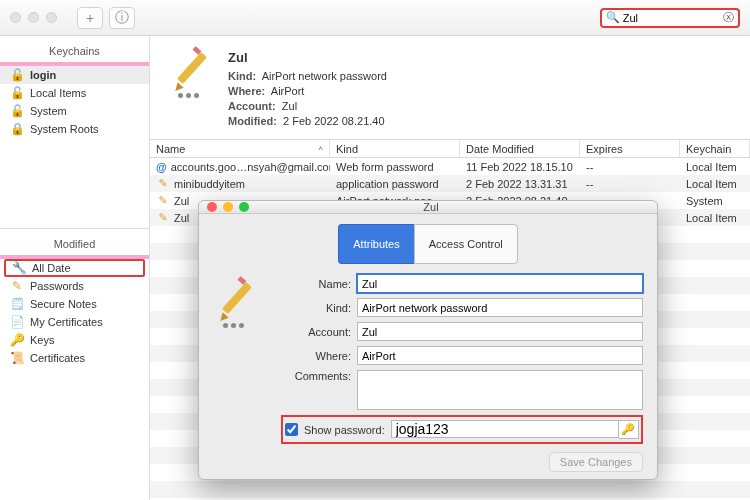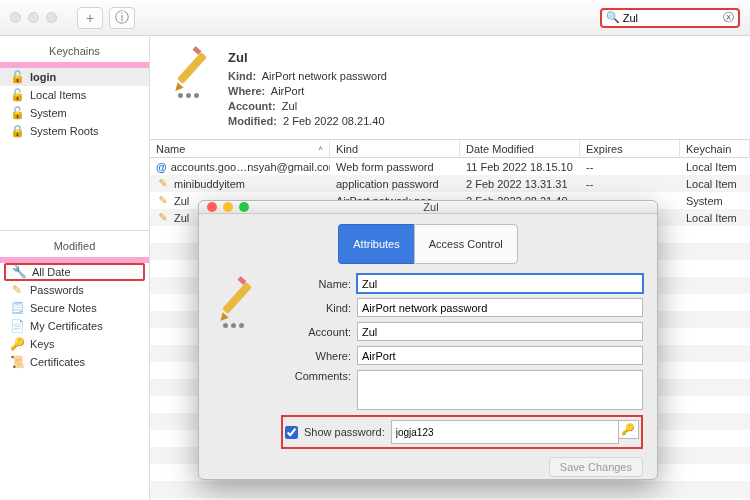--- a/index.html
+++ b/index.html
@@ -11,21 +11,21 @@
   .tb-btn { width: 26px; height: 22px; border: 1px solid #d3d3d3; border-radius: 4px; background: #fdfdfd; display:flex; align-items:center; justify-content:center; color:#888; font-size:14px; margin-right:6px;}
   .tb-spacer { flex: 1; }
   .search-wrap { width: 140px; height: 20px; border: 2px solid #e03a3a; border-radius: 4px; background: #fff; display:flex; align-items:center; padding:0 4px; gap:3px; }
   .search-wrap input { border:none; outline:none; width:100%; font-size:11px; }
   .search-icon { font-size:11px; color:#888; }
   .clear-icon { font-size:11px; color:#555; }
 
   .main { display:flex; height: calc(100% - 36px); }
   .sidebar { width: 150px; background: #fff; border-right: 1px solid #dcdcdc; display:flex; flex-direction:column; }
   .side-sec { border-bottom: 1px solid #dcdcdc; padding-top:6px; }
-  .side-title { text-align:center; color:#555; font-size:11px; padding:3px 0 5px; border-bottom:6px solid #f9a8d4; }
+  .side-title { text-align:center; color:#555; font-size:11px; padding:3px 0 5px; border-bottom:4px solid #f9a8d4; }
   .side-item { display:flex; align-items:center; gap:6px; padding:2px 8px 2px 10px; height:18px;}
   .side-item .icon { width:14px; text-align:center; font-size:12px; }
   .side-item .lbl { font-size:11px; }
   .side-item.active { border:2px solid #e03a3a; border-radius:2px; margin:0 4px; padding:0 4px 0 6px; }
   .side-item.selected { background:#ededed; }
   .side-flex { flex:1; }
 
   .content { flex:1; display:flex; flex-direction:column; position:relative; }
   .detail-header { display:flex; gap:16px; padding:14px 14px 10px 18px; }
   .pencil-big { width:44px; height:44px; position:relative; }
@@ -66,21 +66,21 @@
   .frow{display:flex;align-items:center;gap:6px;margin-bottom:5px;}
   .frow .flabel{width:70px;text-align:right;font-size:11px;color:#333;}
   .finput{flex:1;height:19px;border:1px solid #b8b8b8;background:#fff;font-size:11px;padding:0 4px;}
   .finput.focus{outline:2px solid #3b7adf;outline-offset:-1px;}
   .fta{flex:1;height:40px;border:1px solid #b8b8b8;background:#fff;font-size:11px;padding:2px 4px;resize:none;}
   .pwrow-wrap{border:2px solid #e03a3a;padding:3px 2px; margin-left:0px;margin-top:4px;}
   .pwrow{display:flex;align-items:center;gap:6px;}
   .pwrow input[type=checkbox]{accent-color:#2a6ad0;width:13px;height:13px;}
   .pwrow .flabel2{font-size:11px;}
   .pass-group{display:flex;flex:1;}
-  .pass-input{flex:1;height:24px;border:1px solid #b8b8b8;background:#fff;padding:0 4px;font-size:10px;}
+  .pass-input{flex:1;height:18px;border:1px solid #b8b8b8;background:#fff;padding:0 4px;font-size:14px;}
   .pass-keybtn{width:20px;height:19px;border:1px solid #b8b8b8;border-left:none;background:#fff;display:flex;align-items:center;justify-content:center;font-size:11px;}
   .save-row{display:flex;justify-content:flex-end;padding:8px 14px 20px;}
   .save-btn{font-size:11px;color:#9b9b9b;background:#f2f2f2;border:1px solid #d6d6d6;border-radius:4px;padding:3px 10px;}
   .lock-open{color:#d8a740;}
   .lock-closed{color:#b7b7b7;}
   .folder{color:#6db1e6;}
   .keyi{color:#888;}
   .certi{color:#d8a740;}
   .allitems{color:#888;}
   .sort-caret{font-size:8px;color:#666;}

